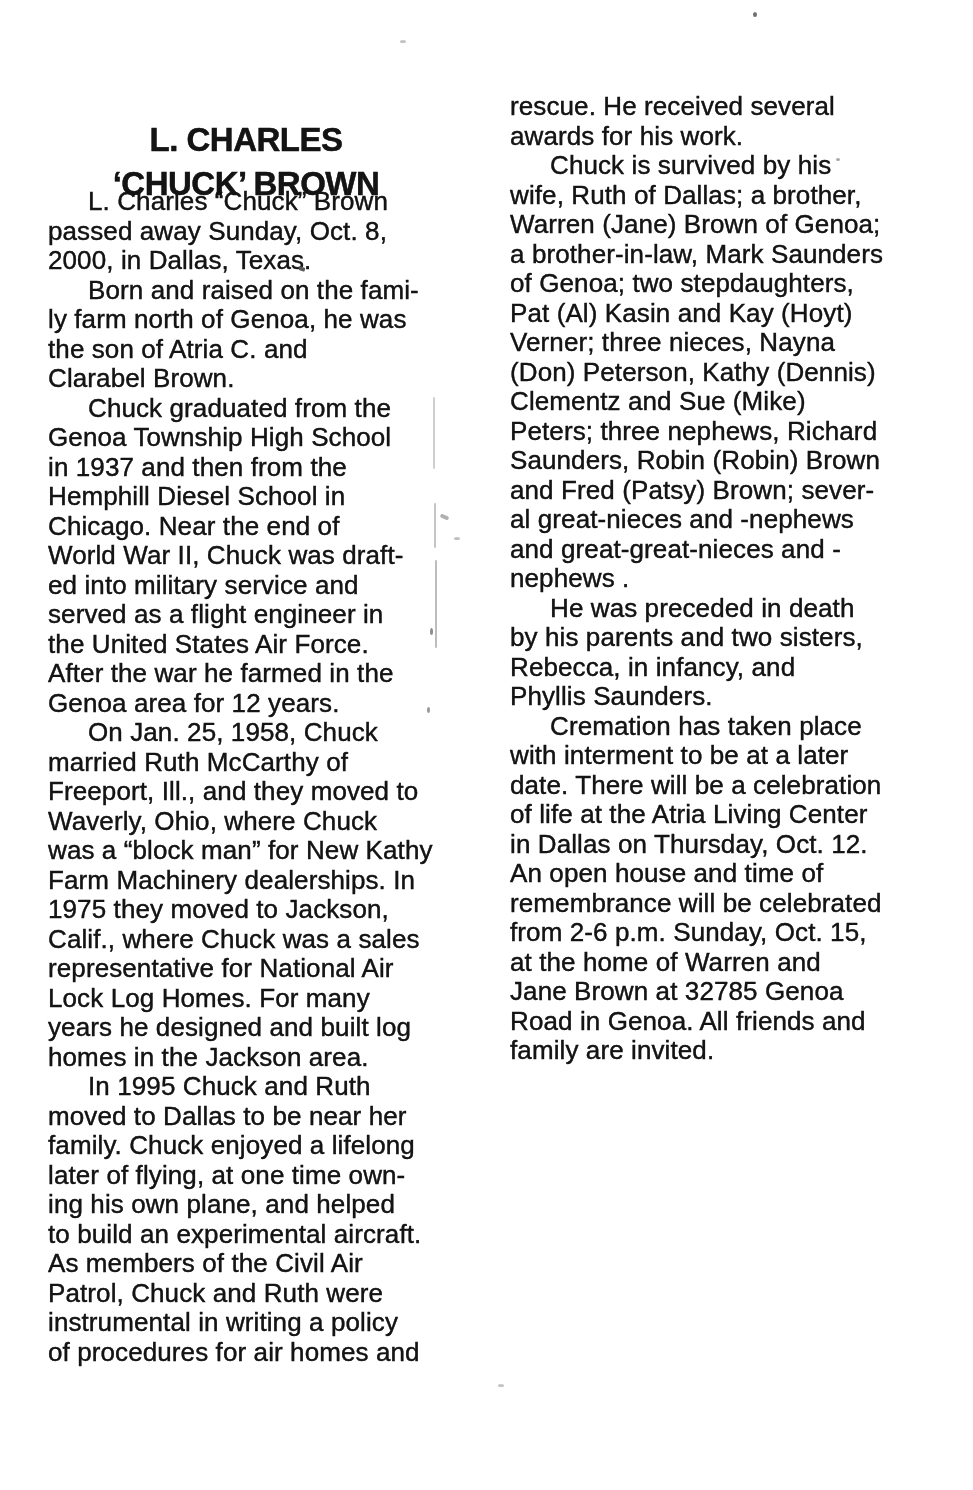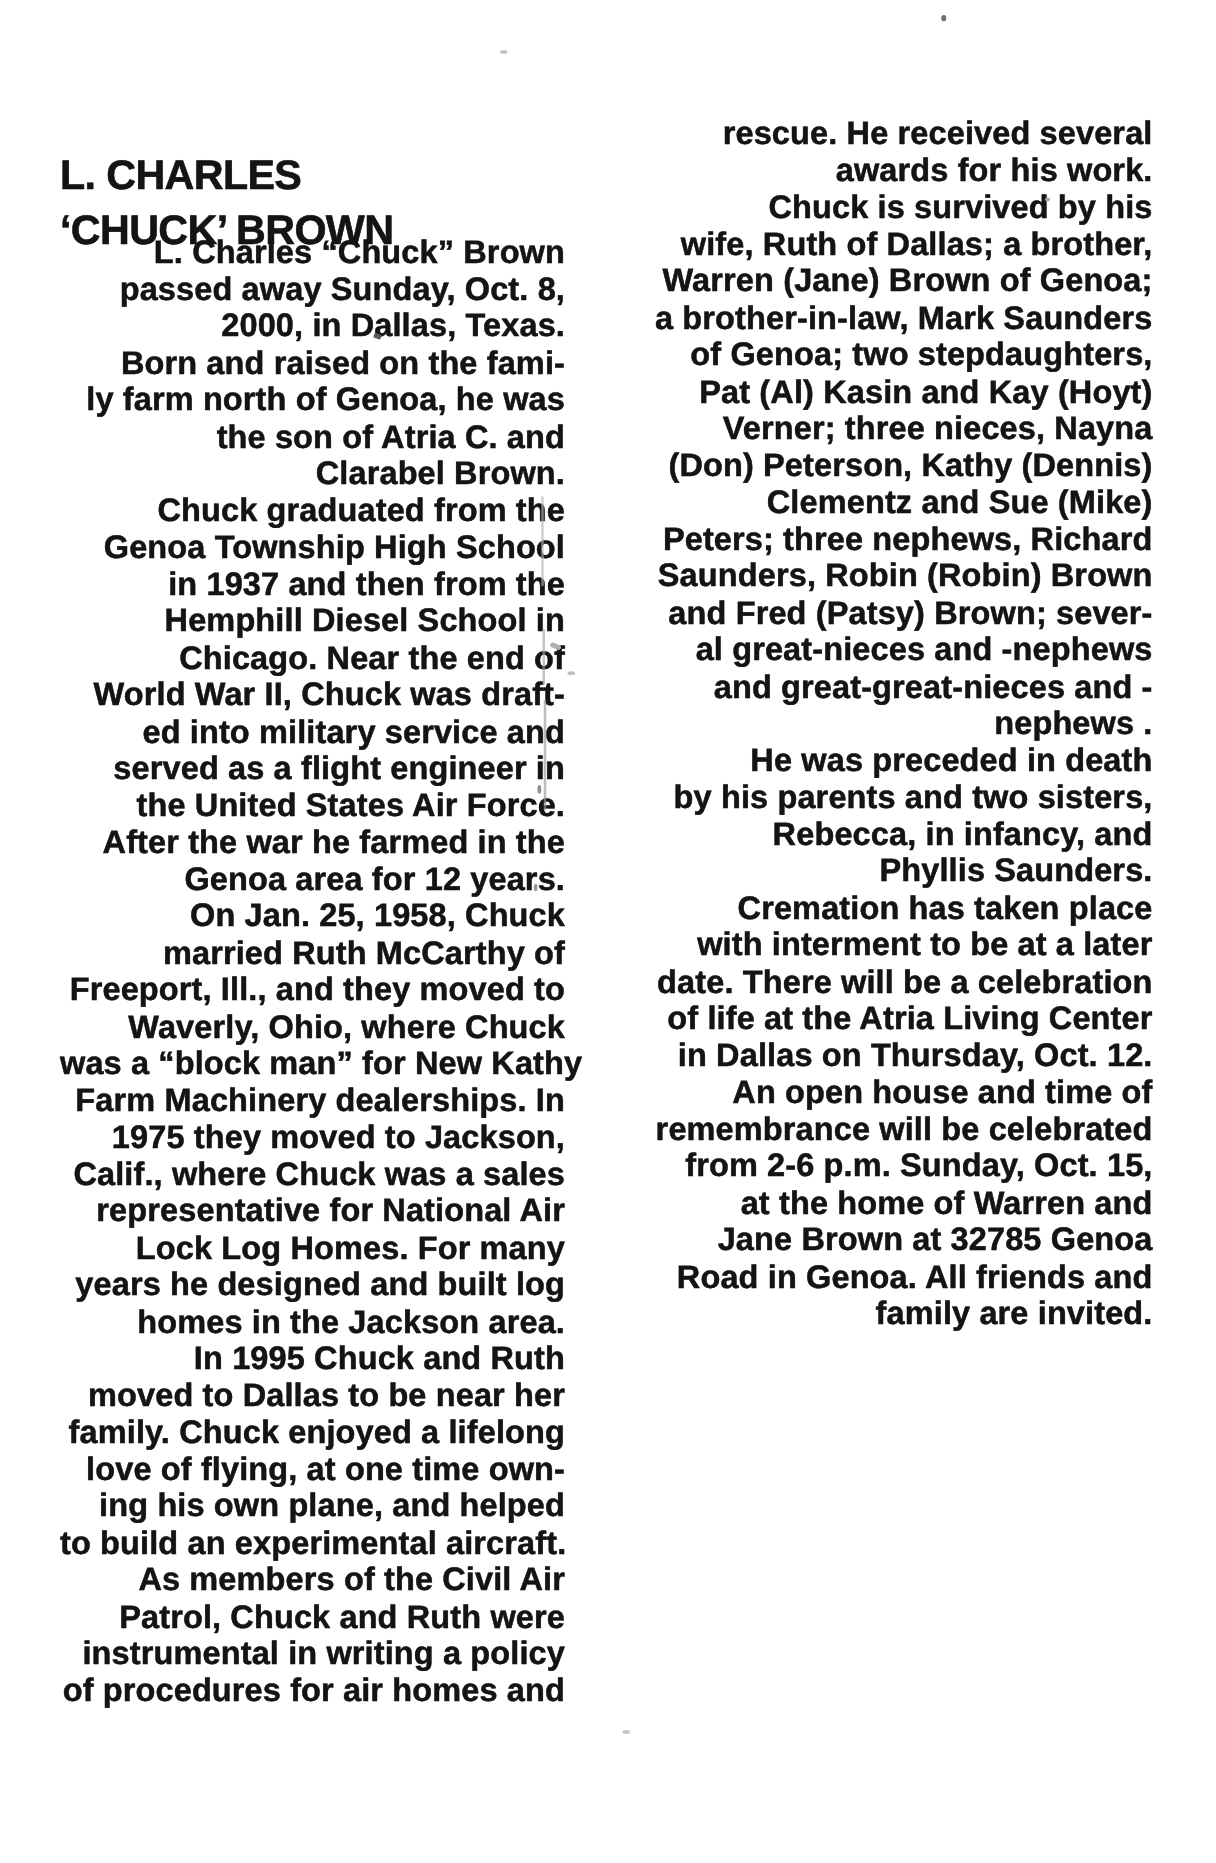--- a/index.html
+++ b/index.html
@@ -10,32 +10,31 @@
     background: #ffffff;
     overflow: hidden;
     font-family: "Liberation Sans", sans-serif;
     color: #141414;
   }
   .title-block {
     position: absolute;
     left: 48px;
     top: 96px;
     width: 396px;
-    text-align: left;
+    text-align: center;
     font-size: 33px;
     font-weight: bold;
     letter-spacing: -0.5px;
     line-height: 44px;
     -webkit-text-stroke: 0.4px #111;
     text-shadow: 0 0 0.6px rgba(0,0,0,0.45);
   }
   .col {
     position: absolute;
-    text-align: right;
-    font-weight: bold;
+    text-align: left;
   }
   .col-left  { left: 48px;  top: 187px; width: 404px; }
   .col-right { left: 510px; top: 92px;  width: 412px; }
   .para { margin: 0; padding: 0; }
   .para .line {
     height: 29.5px;
     line-height: 29.5px;
     font-size: 26px;
     white-space: nowrap;
     letter-spacing: 0.1px;
@@ -111,21 +110,21 @@
         <div class="line">Calif., where Chuck was a sales</div>
         <div class="line">representative for National Air</div>
         <div class="line">Lock Log Homes. For many</div>
         <div class="line">years he designed and built log</div>
         <div class="line">homes in the Jackson area.</div>
       </div>
     <div class="para">
         <div class="line">In 1995 Chuck and Ruth</div>
         <div class="line">moved to Dallas to be near her</div>
         <div class="line">family. Chuck enjoyed a lifelong</div>
-        <div class="line">love of flying, at one time own-</div>
+        <div class="line">later of flying, at one time own-</div>
         <div class="line">ing his own plane, and helped</div>
         <div class="line">to build an experimental aircraft.</div>
         <div class="line">As members of the Civil Air</div>
         <div class="line">Patrol, Chuck and Ruth were</div>
         <div class="line">instrumental in writing a policy</div>
         <div class="line">of procedures for air homes and</div>
       </div>
   </div>
 
   <div class="col col-right">

